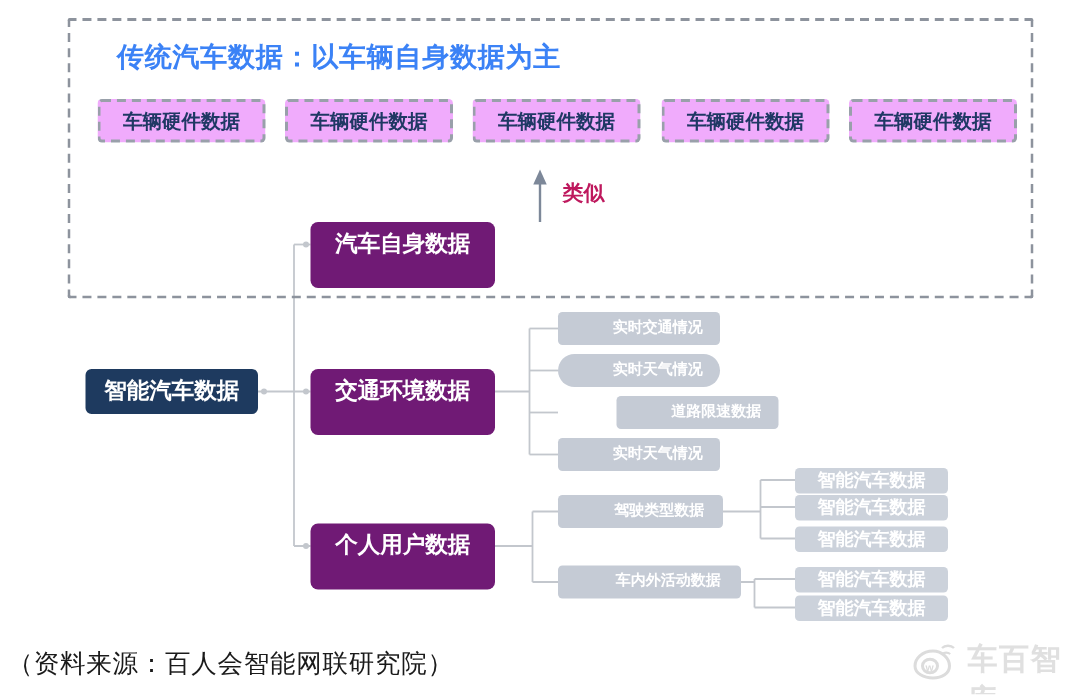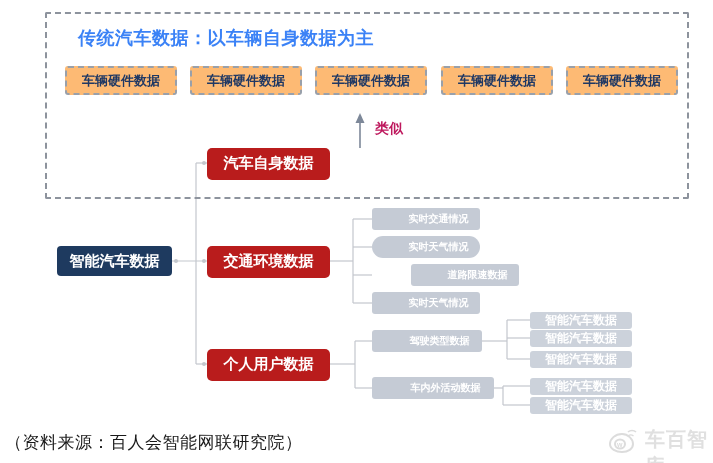--- a/index.html
+++ b/index.html
@@ -5,27 +5,27 @@
   html,body{margin:0;padding:0;background:#ffffff;}
   body{font-family:"Liberation Sans","DejaVu Sans",sans-serif;}
   #canvas{position:relative;width:713px;height:463px;background:#ffffff;overflow:hidden;}
   .abs{position:absolute;box-sizing:border-box;}
   
   #connectors{position:absolute;left:0;top:0;width:713px;height:463px;pointer-events:none;}
   
   .trad-frame{left:45px;top:12px;width:644px;height:187px;border:2px dashed #8d939d;border-radius:2px;}
   .trad-title{left:66px;top:26px;font-size:18px;font-weight:bold;color:#3b82f6;letter-spacing:.5px;margin-left:12px;}
   .hw-box{top:66px;width:112px;height:29px;border:2px dashed #99a0aa;border-radius:3px;
-          color:#1f3864;font-size:13px;font-weight:bold;text-align:center;line-height:26px;background:#fdba74;}
+          color:#1f3864;font-size:13px;font-weight:bold;text-align:center;line-height:26px;background:#f0abfc;}
   .hw1{left:65px;} .hw2{left:190px;} .hw3{left:315px;} .hw4{left:441px;} .hw5{left:566px;}
   .similar-label{left:375px;top:120px;font-size:14px;font-weight:bold;color:#be185d;}
   
   .root-box{left:57px;top:246px;width:115px;height:30px;background:#1e3a5f;border-radius:4px;
             color:#ffffff;font-size:15px;font-weight:bold;text-align:center;line-height:30px;}
-  .l1-box{left:207px;width:123px;height:32px;background:#b91c1c;border-radius:5px;
+  .l1-box{left:207px;width:123px;height:44px;background:#701a75;border-radius:5px;
           color:#ffffff;font-size:15px;font-weight:bold;text-align:center;line-height:30px;}
   .l1-self{top:148px;} .l1-traffic{top:246px;} .l1-user{top:349px;}
   .l2-box{left:372px;width:108px;height:22px;background:#c5cbd5;border-radius:3px;
           color:#ffffff;font-size:10px;font-weight:bold;text-align:center;line-height:22px;padding-left:25px;}
   .t1{top:208px;} .t2{top:236px;border-radius:11px;} .t3{top:264px;margin-left:39px;} .t4{top:292px;}
   .u1{top:330px;width:110px;} .u2{top:377px;width:122px;}
   .l3-box{left:530px;width:102px;height:17px;background:#ccd2db;border-radius:3px;
           color:#ffffff;font-size:12px;font-weight:bold;text-align:center;line-height:17px;}
   .g1{top:312px;} .g2{top:330px;} .g3{top:351px;} .g4{top:378px;} .g5{top:397px;}
   

